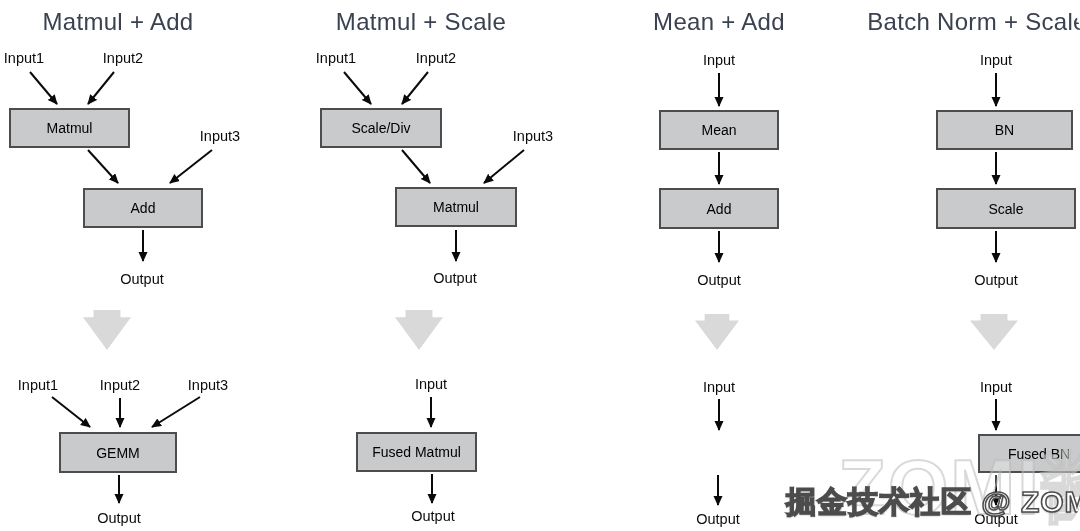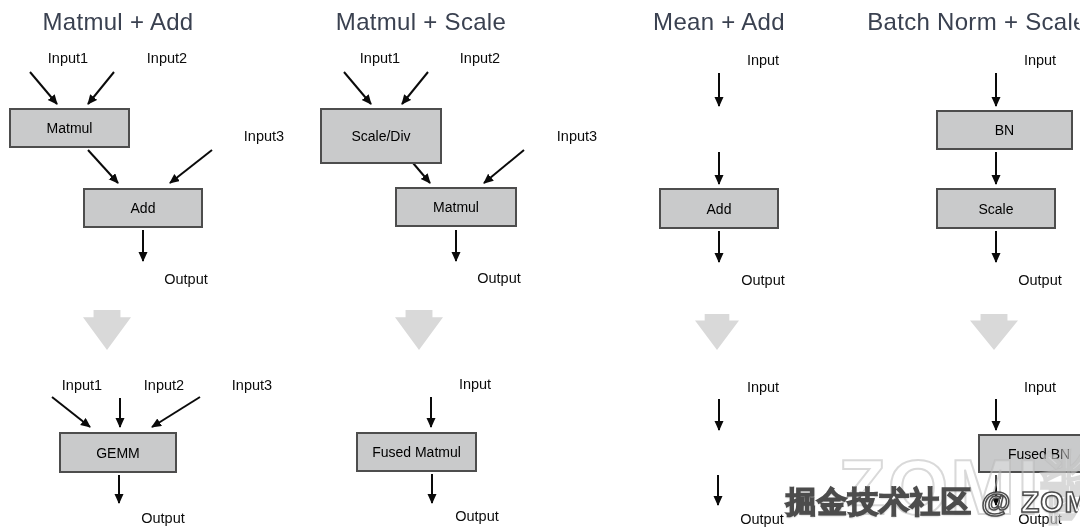--- a/index.html
+++ b/index.html
@@ -6,21 +6,21 @@
   #canvas{
     position:relative;width:1080px;height:531px;background:#ffffff;
     overflow:hidden;font-family:"Liberation Sans",sans-serif;border-radius:31px;
   }
   .title{
     position:absolute;transform:translateX(-50%);white-space:nowrap;
     font-size:24px;color:#3a4150;letter-spacing:.3px;
   }
   .lbl{
     position:absolute;transform:translateX(-50%);white-space:nowrap;
-    font-size:14.5px;color:#0b0b0b;line-height:1.15;margin-left:44px;
+    font-size:14.5px;color:#0b0b0b;line-height:1.15;
   }
   .box{
     position:absolute;box-sizing:border-box;background:#c9cacb;border:2px solid #4d4d4d;
     display:flex;align-items:center;justify-content:center;
     font-size:14px;color:#000;white-space:nowrap;
   }
   .chev{
     position:absolute;background:#d9d9d9;
     clip-path:polygon(22% 0,78% 0,78% 18%,100% 18%,50% 100%,0 18%,22% 18%);
   }
@@ -99,38 +99,39 @@
   <div class="chev" style="left:83px;top:310px;width:48px;height:40px"></div>
   <div class="lbl" style="left:38px;top:377px">Input1</div>
   <div class="lbl" style="left:120px;top:377px">Input2</div>
   <div class="lbl" style="left:208px;top:377px">Input3</div>
   <div class="box" style="left:59px;top:432px;width:118px;height:41px">GEMM</div>
   <div class="lbl" style="left:119px;top:510px">Output</div>
 
   <div class="lbl" style="left:336px;top:50px">Input1</div>
   <div class="lbl" style="left:436px;top:50px">Input2</div>
   <div class="lbl" style="left:533px;top:128px">Input3</div>
-  <div class="box" style="left:320px;top:108px;width:122px;height:56px">Scale/Div</div>
+  <div class="box" style="left:320px;top:108px;width:122px;height:40px">Scale/Div</div>
   <div class="box" style="left:395px;top:187px;width:122px;height:40px">Matmul</div>
   <div class="lbl" style="left:455px;top:270px">Output</div>
   <div class="chev" style="left:395px;top:310px;width:48px;height:40px"></div>
   <div class="lbl" style="left:431px;top:376px">Input</div>
   <div class="box" style="left:356px;top:432px;width:121px;height:40px">Fused Matmul</div>
   <div class="lbl" style="left:433px;top:508px">Output</div>
 
   <div class="lbl" style="left:719px;top:52px">Input</div>
+  <div class="box" style="left:659px;top:110px;width:120px;height:40px">Mean</div>
   <div class="box" style="left:659px;top:188px;width:120px;height:41px">Add</div>
   <div class="lbl" style="left:719px;top:272px">Output</div>
   <div class="chev" style="left:695px;top:314px;width:44px;height:36px"></div>
   <div class="lbl" style="left:719px;top:379px">Input</div>
   <div class="lbl" style="left:718px;top:511px">Output</div>
 
   <div class="lbl" style="left:996px;top:52px">Input</div>
   <div class="box" style="left:936px;top:110px;width:137px;height:40px">BN</div>
-  <div class="box" style="left:936px;top:188px;width:120px;height:41px">Scale</div>
+  <div class="box" style="left:936px;top:188px;width:140px;height:41px">Scale</div>
   <div class="lbl" style="left:996px;top:272px">Output</div>
   <div class="chev" style="left:970px;top:314px;width:48px;height:36px"></div>
   <div class="lbl" style="left:996px;top:379px">Input</div>
   <div class="box" style="left:978px;top:434px;width:122px;height:39px">Fused BN</div>
   <div class="lbl" style="left:996px;top:511px">Output</div>
 
   <div class="wm-big">ZOMI酱</div>
   <div class="wm-badge">掘金技术社区 @ ZOMI酱</div>
 
 </div>

